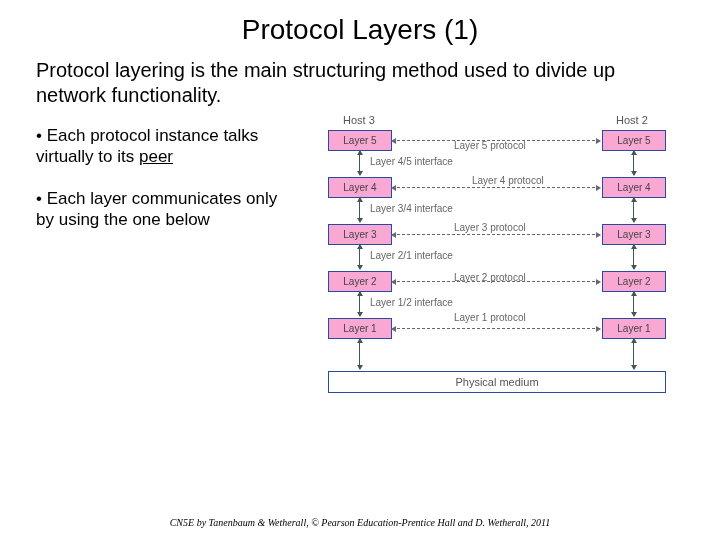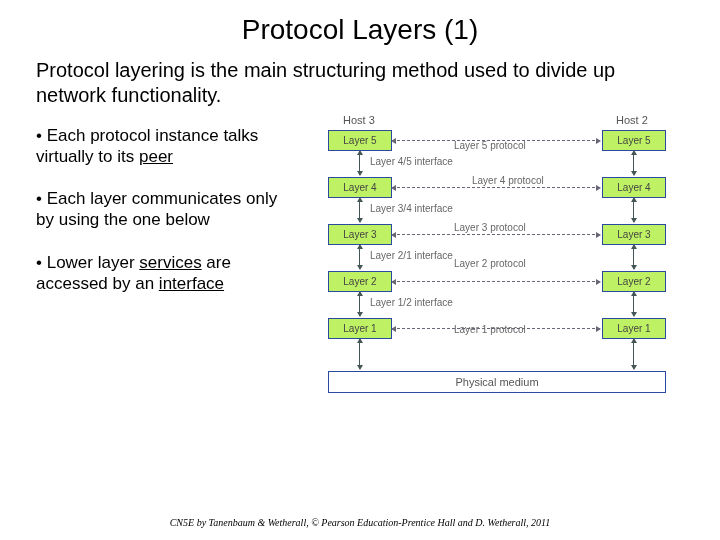--- a/index.html
+++ b/index.html
@@ -44,21 +44,21 @@
     font-family: Arial, sans-serif;
     font-size: 11px;
     color: #555;
   }
   .host-label { position: absolute; color: #555; font-size: 11px; }
   .layer-box {
     position: absolute;
     width: 62px;
     height: 19px;
     border: 1px solid #2a4aa0;
-    background: #bef264;
+    background: #f9a8d4;
     font-size: 10px;
     color: #444;
     text-align: center;
     line-height: 19px;
   }
   .medium-box {
     position: absolute;
     border: 1px solid #2a4aa0;
     font-size: 11px;
     text-align: center;
@@ -116,23 +116,20 @@
 
 <div class="content">
 
   <div class="bullets">
     <div class="item">
       <span>• Each protocol instance talks virtually to its </span><span class="u">peer</span>
     </div>
     <div class="item">
       <span>• Each layer communicates only by using the one below</span>
     </div>
-    <div class="item">
-      <span>• Lower layer </span><span class="u">services</span><span> are accessed by an </span><span class="u">interface</span>
-    </div>
   </div>
 
   <div class="diagram">
     <div class="host-label" style="left:45px; top:0px;">Host 3</div>
     <div class="host-label" style="left:318px; top:0px;">Host 2</div>
 
     <div class="layer-box" style="left:30px; top:16px;">Layer 5</div>
     <div class="layer-box" style="left:304px; top:16px;">Layer 5</div>
     <div class="hline" style="left:94px; top:26px; width:208px;"></div>
     <div class="proto-label" style="left:156px; top:26px;">Layer 5 protocol</div>
@@ -155,30 +152,30 @@
     <div class="hline" style="left:94px; top:120px; width:208px;"></div>
     <div class="proto-label" style="left:156px; top:108px;">Layer 3 protocol</div>
 
     <div class="vline" style="left:61px; top:131px; height:24px;"></div>
     <div class="vline" style="left:335px; top:131px; height:24px;"></div>
     <div class="iface-label" style="left:72px; top:136px;">Layer 2/1 interface</div>
 
     <div class="layer-box" style="left:30px; top:157px;">Layer 2</div>
     <div class="layer-box" style="left:304px; top:157px;">Layer 2</div>
     <div class="hline" style="left:94px; top:167px; width:208px;"></div>
-    <div class="proto-label" style="left:156px; top:144px;">Layer 2 protocol</div>
+    <div class="proto-label" style="left:156px; top:158px;">Layer 2 protocol</div>
 
     <div class="vline" style="left:61px; top:178px; height:24px;"></div>
     <div class="vline" style="left:335px; top:178px; height:24px;"></div>
     <div class="iface-label" style="left:72px; top:183px;">Layer 1/2 interface</div>
 
     <div class="layer-box" style="left:30px; top:204px;">Layer 1</div>
     <div class="layer-box" style="left:304px; top:204px;">Layer 1</div>
     <div class="hline" style="left:94px; top:214px; width:208px;"></div>
-    <div class="proto-label" style="left:156px; top:210px;">Layer 1 protocol</div>
+    <div class="proto-label" style="left:156px; top:198px;">Layer 1 protocol</div>
 
     <div class="vline" style="left:61px; top:225px; height:30px;"></div>
     <div class="vline" style="left:335px; top:225px; height:30px;"></div>
 
     <div class="medium-box" style="left:30px; top:257px; width:336px; height:20px; line-height:20px;">Physical medium</div>
   </div>
 
 </div>
 
 <div class="footer">CN5E by Tanenbaum &amp; Wetherall, © Pearson Education-Prentice Hall and D. Wetherall, 2011</div>

